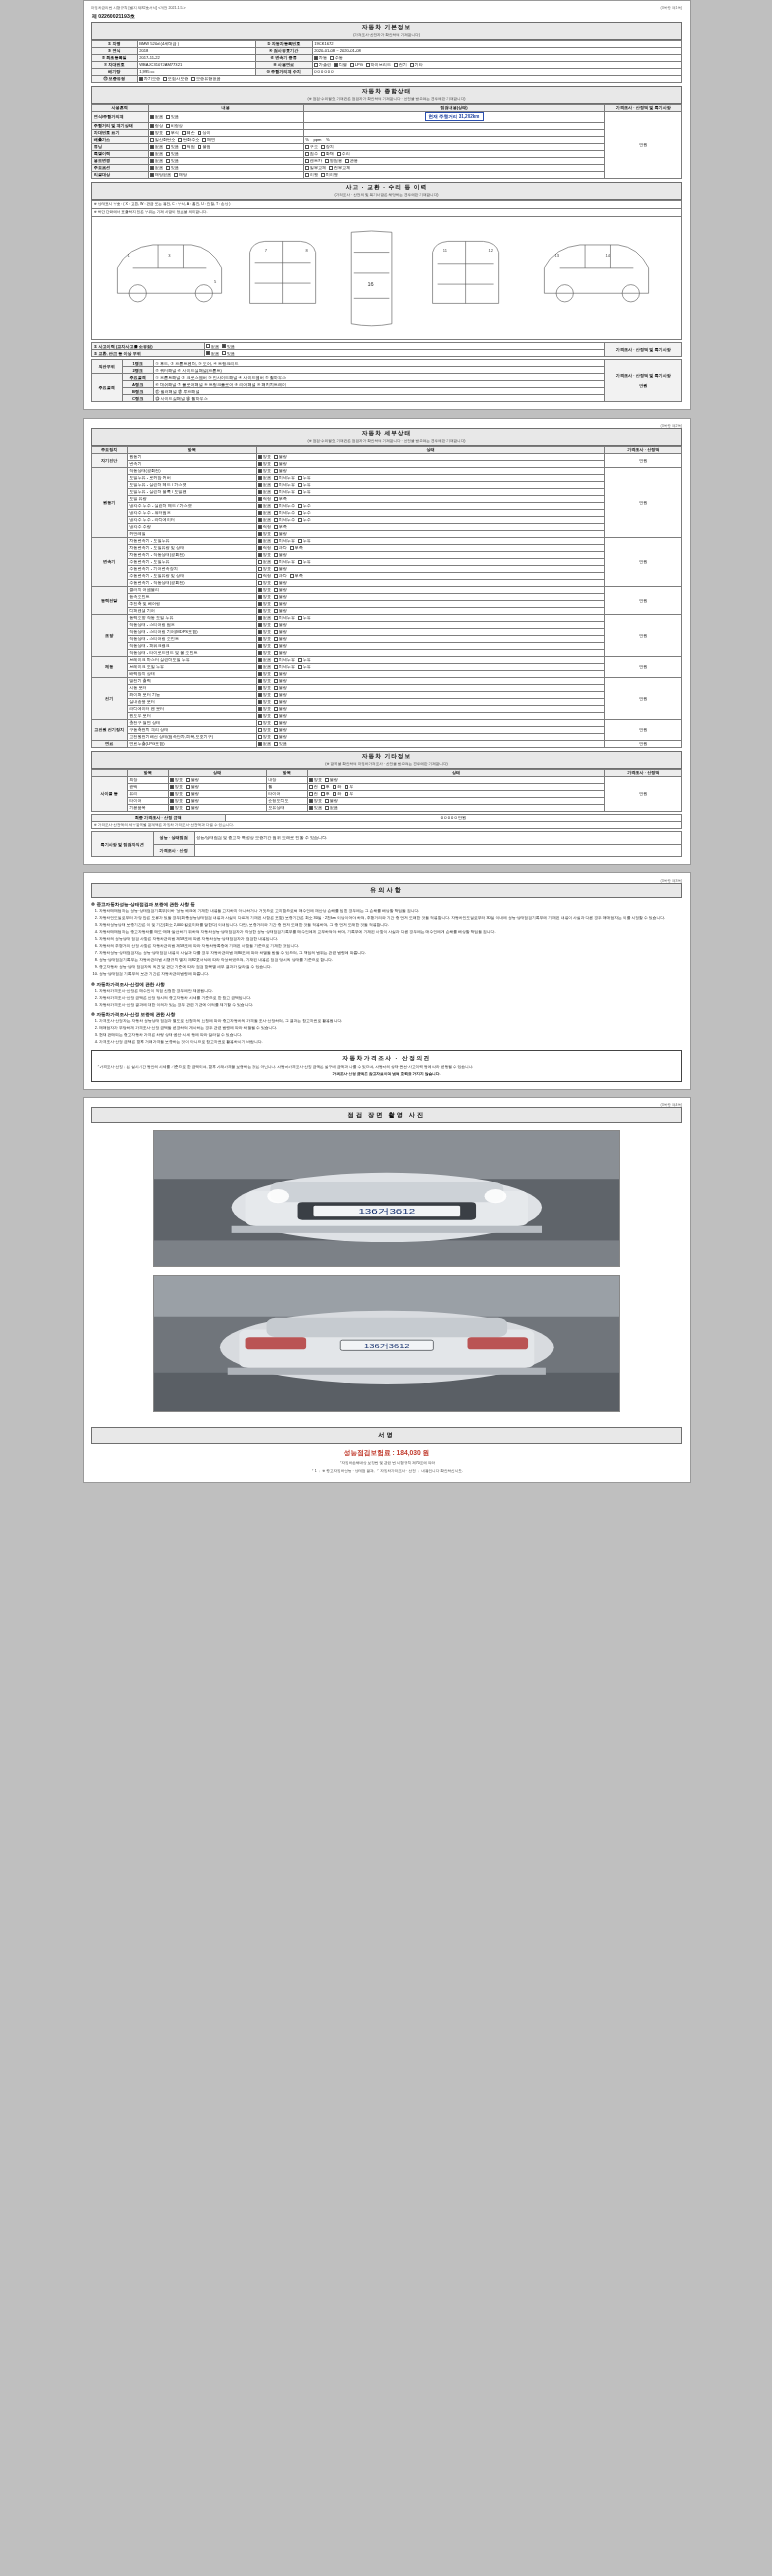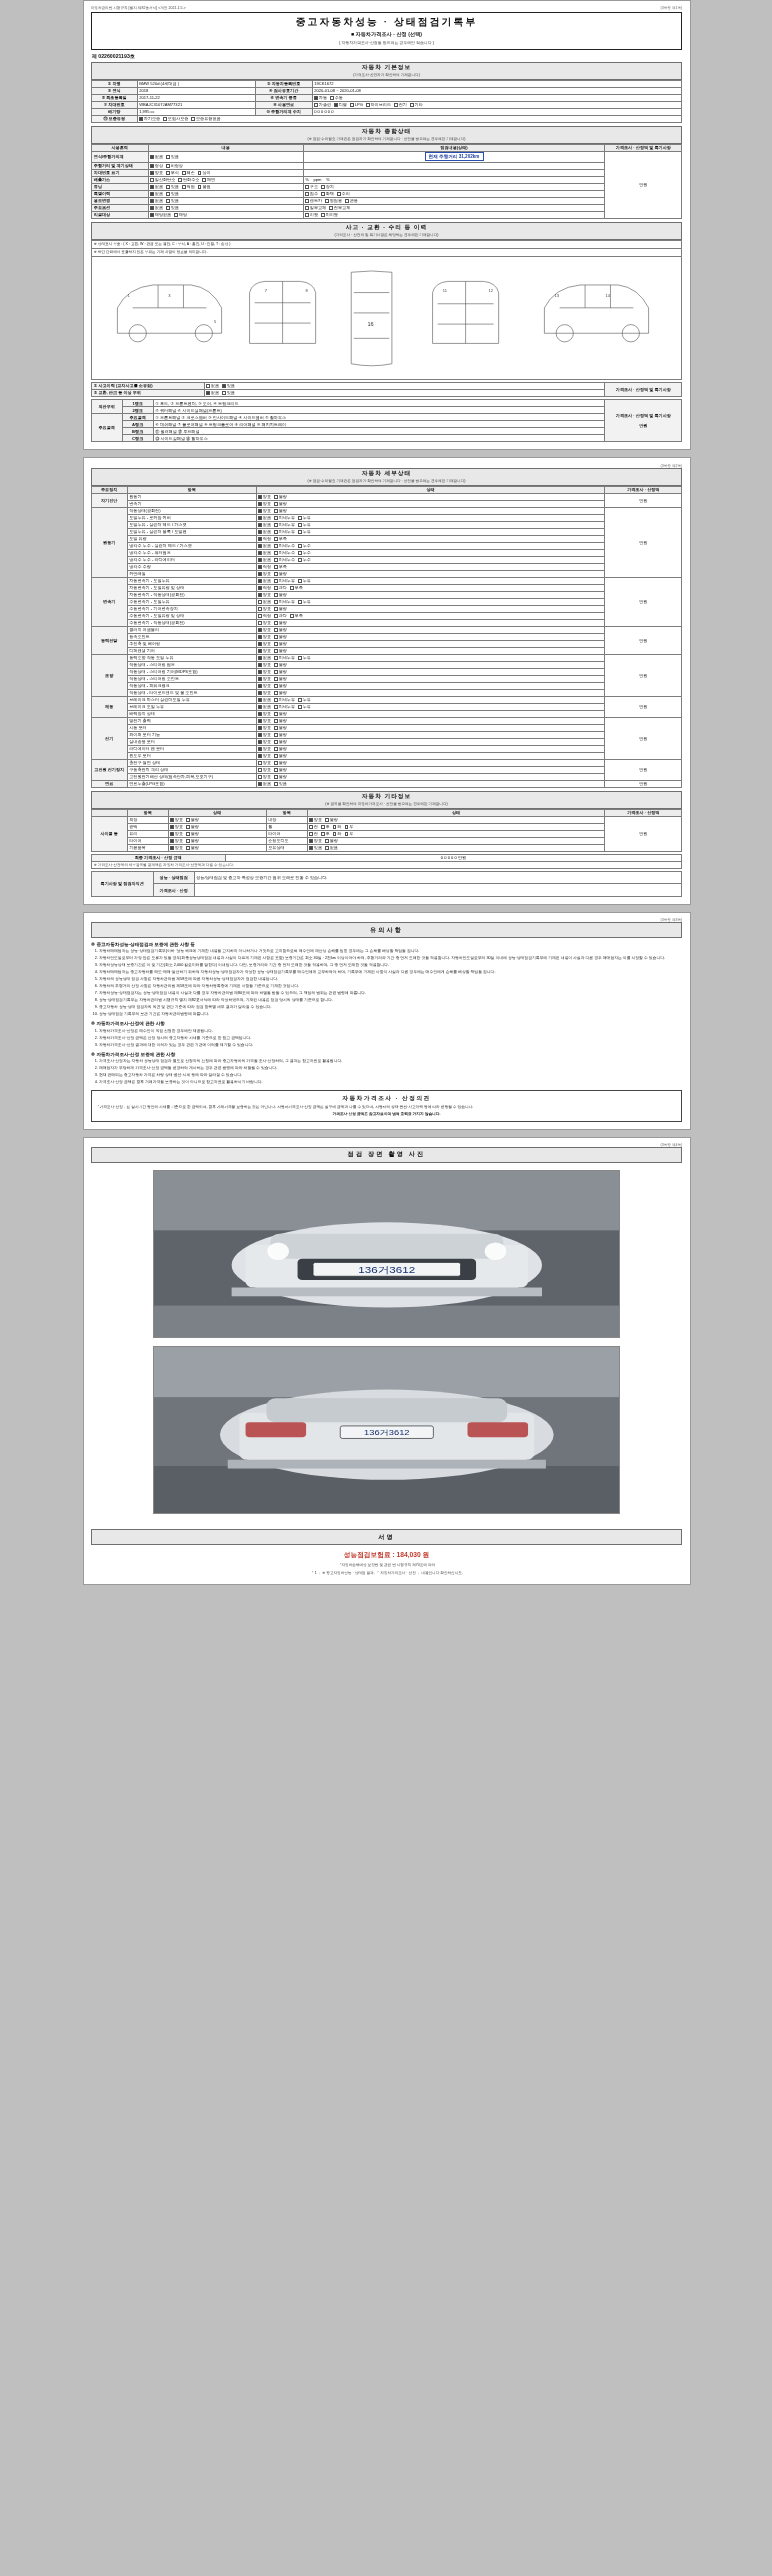--- a/index.html
+++ b/index.html
@@ -41,46 +41,41 @@
   .lbl-l{ background:#f2f2f2; font-weight:bold; padding-left:2.1px;}
   .ctr{ text-align:center; }
   .cb{ display:inline-block; width:3.6px; height:3.6px; border:0.5px solid #555; vertical-align:-0.5px; margin-right:1px; background:#fff;}
   .cb.on{ background:#444; }
   .chk{ white-space:nowrap; margin-right:3.1px; display:inline-block;}
   .note{ font-size:3.6px; color:#333; padding:1px 2.1px; }
   .mileage-box{ border:0.5px solid #2b4fae; padding:1px 3.1px; display:inline-block; color:#1b3fa0; font-weight:bold; font-size:4.6px;}
   .carfig{ border:0.5px solid #7d7d7d; height:124px; position:relative; background:#fff; }
   .diag-note{ font-size:3.6px; padding:1.5px 2.1px; border:0.5px solid #7d7d7d; border-bottom:none;}
   .photo-wrap{ padding:7.2px 62px; }
-  .photo{ width:100%; height:168px; margin-bottom:8.2px; border:0.5px solid #888; position:relative; overflow:hidden;}
+  .photo{ width:100%; height:137px; margin-bottom:8.2px; border:0.5px solid #888; position:relative; overflow:hidden;}
   .sign-band{ background:#e8e8e8; border:0.5px solid #6f6f6f; text-align:center; font-weight:bold; font-size:6.2px; padding:2.6px 0; letter-spacing:2.1px;}
   .price-line{ text-align:center; font-size:6.7px; font-weight:bold; margin-top:5.2px;}
   .price-line .red{ color:#c0392b; }
   .foot-note{ font-size:3.6px; text-align:center; color:#333; margin-top:3.1px; line-height:1.5;}
   ol.terms{ margin:2.1px 0 0 0; padding-left:8.2px; }
   ol.terms>li{ font-size:3.8px; line-height:1.45; margin-bottom:1.5px; text-align:justify;}
   .sec-h{ font-size:4.6px; font-weight:bold; margin:4.1px 0 1.5px 0;}
   .warnbox{ border:0.8px solid #444; padding:3.1px 4.1px; margin-top:4.1px; font-size:3.7px; line-height:1.5;}
   .warn-title{ text-align:center; font-weight:bold; font-size:5.7px; letter-spacing:1.5px; margin-bottom:2.1px;}
   .notice-band{ background:#e8e8e8; border:0.5px solid #6f6f6f; text-align:center; font-weight:bold; font-size:6.2px; padding:2.1px 0; letter-spacing:2.1px;}
 </style>
 </head>
 <body>
 
 <div class="page">
   <div class="page-top-note">
     <span>자동차관리법 시행규칙 [별지 제82호서식] &lt;개정 2021.1.5.&gt;</span>
     <span class="right">(3쪽중 제1쪽)</span>
   </div>
 
-  <div class="doc-title-box">
-    <div class="doc-title">중고자동차성능 · 상태점검기록부</div>
-    <div class="doc-sub">■ 자동차가격조사 · 산정 (선택)</div>
-    <div class="doc-sub2">[ 자동차가격조사·산정을 받으려는 경우에만 적습니다 ]</div>
-  </div>
 
   <div class="docnum">제 02260021193호</div>
 
   <div class="band">
     <span>자동차 기본정보</span>
     <span class="sm">(가격조사·산정자가 확인하여 기재합니다)</span>
   </div>
 
   <table>
     <tbody>

